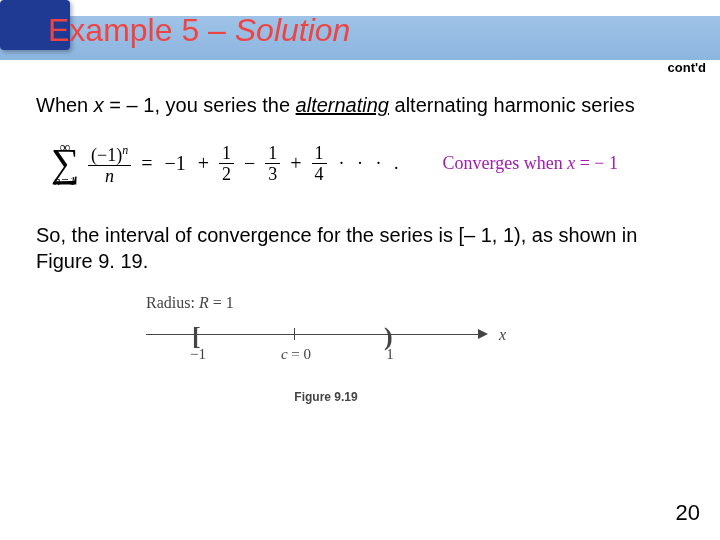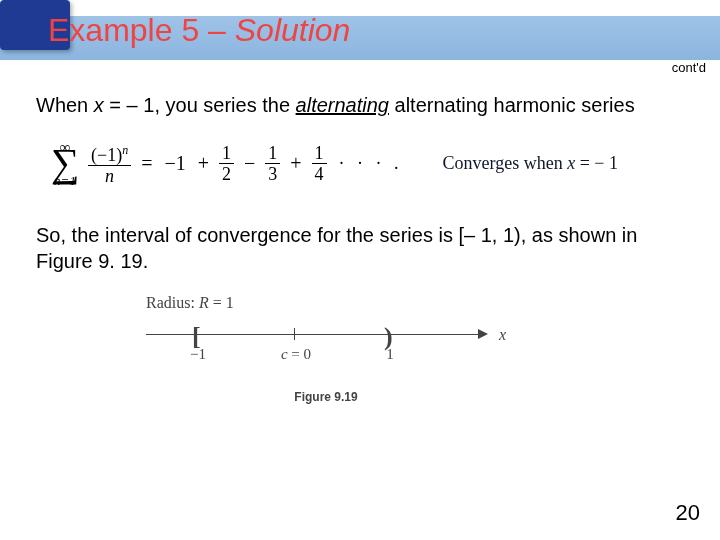--- a/index.html
+++ b/index.html
@@ -44,21 +44,21 @@
     color: #ef4444;
     z-index: 2;
     font-weight: normal;
   }
   .title-text .solution { font-style: italic; }
   .contd {
     position: absolute;
     right: 14px;
     top: 60px;
     font-size: 13px;
-    font-weight: normal;
+    font-weight: bold;
     text-align: right;
   }
   .content {
     padding: 28px 36px 0 36px;
   }
   .p {
     font-size: 20px;
     line-height: 1.3;
     margin-bottom: 8px;
   }
@@ -100,21 +100,21 @@
     font-size: 20px;
     padding: 0 6px;
   }
   .dots {
     font-family: 'Times New Roman', serif;
     font-size: 18px;
     letter-spacing: 4px;
     padding-left: 8px;
   }
   .converge-note {
-    color: #0f172a;
+    color: #a21caf;
     font-family: 'Times New Roman', serif;
     font-size: 18px;
     margin-left: 40px;
   }
 
   
   .figure-wrap {
     margin: 18px 0 0 110px;
     width: 360px;
     font-family: 'Times New Roman', serif;

